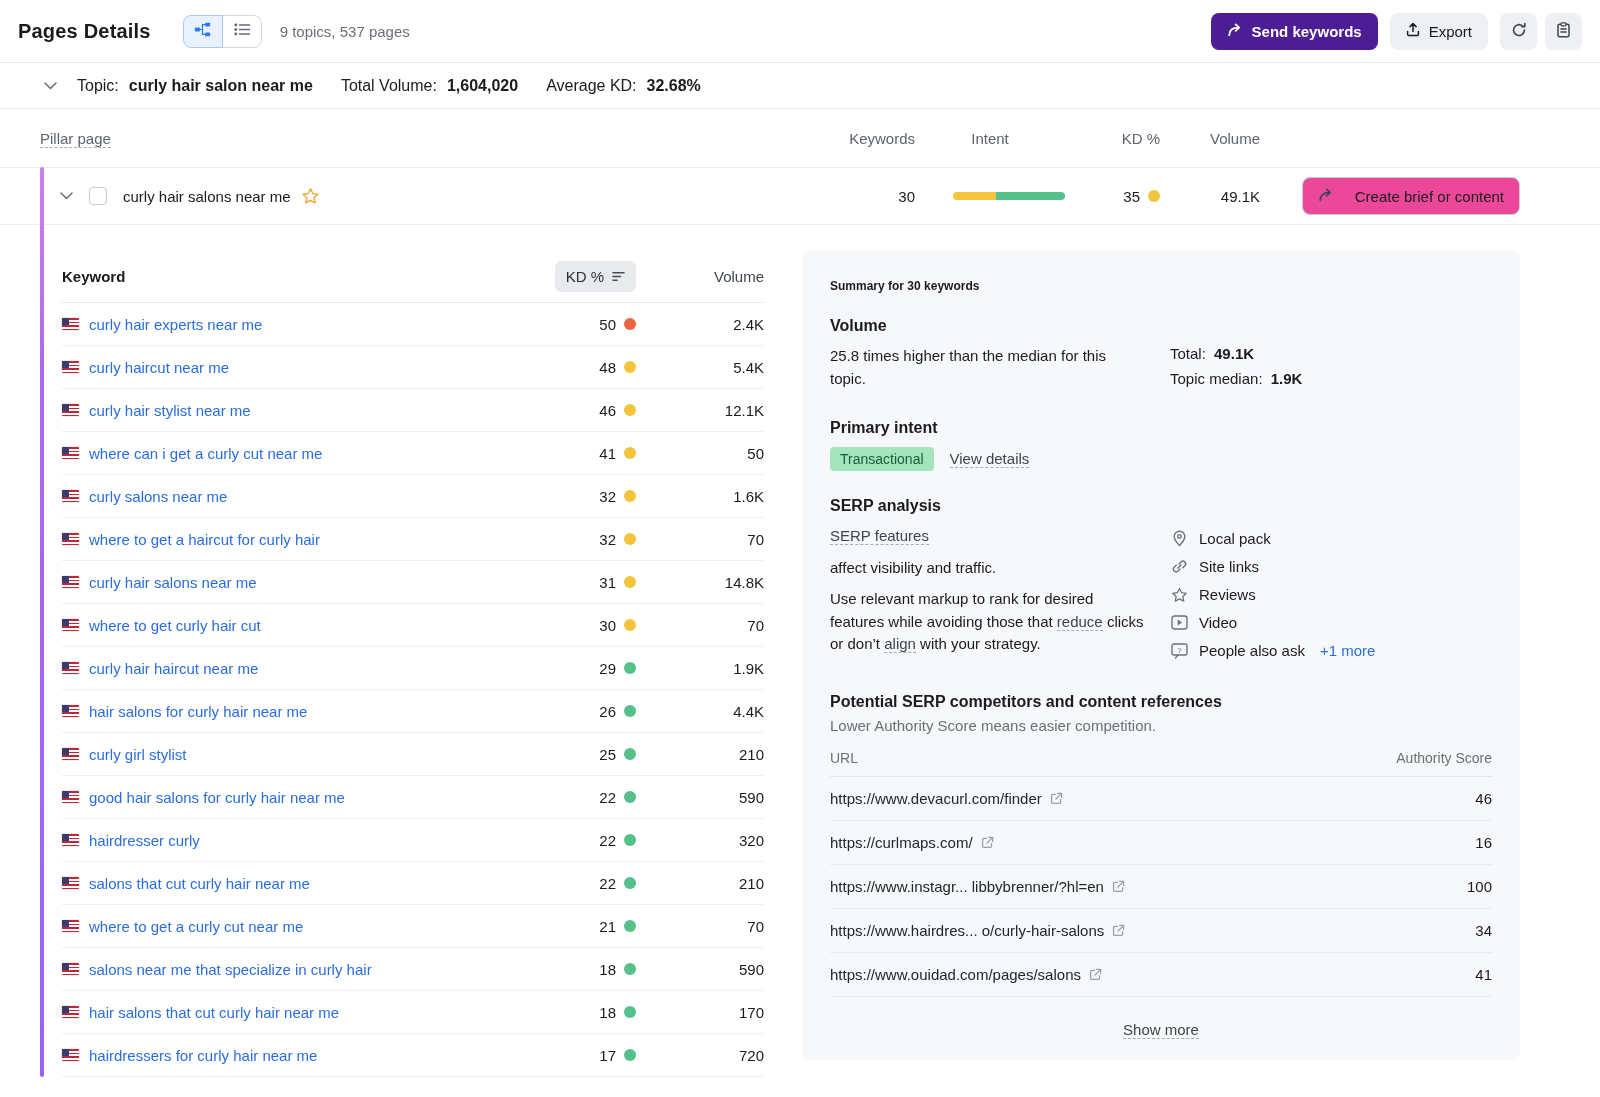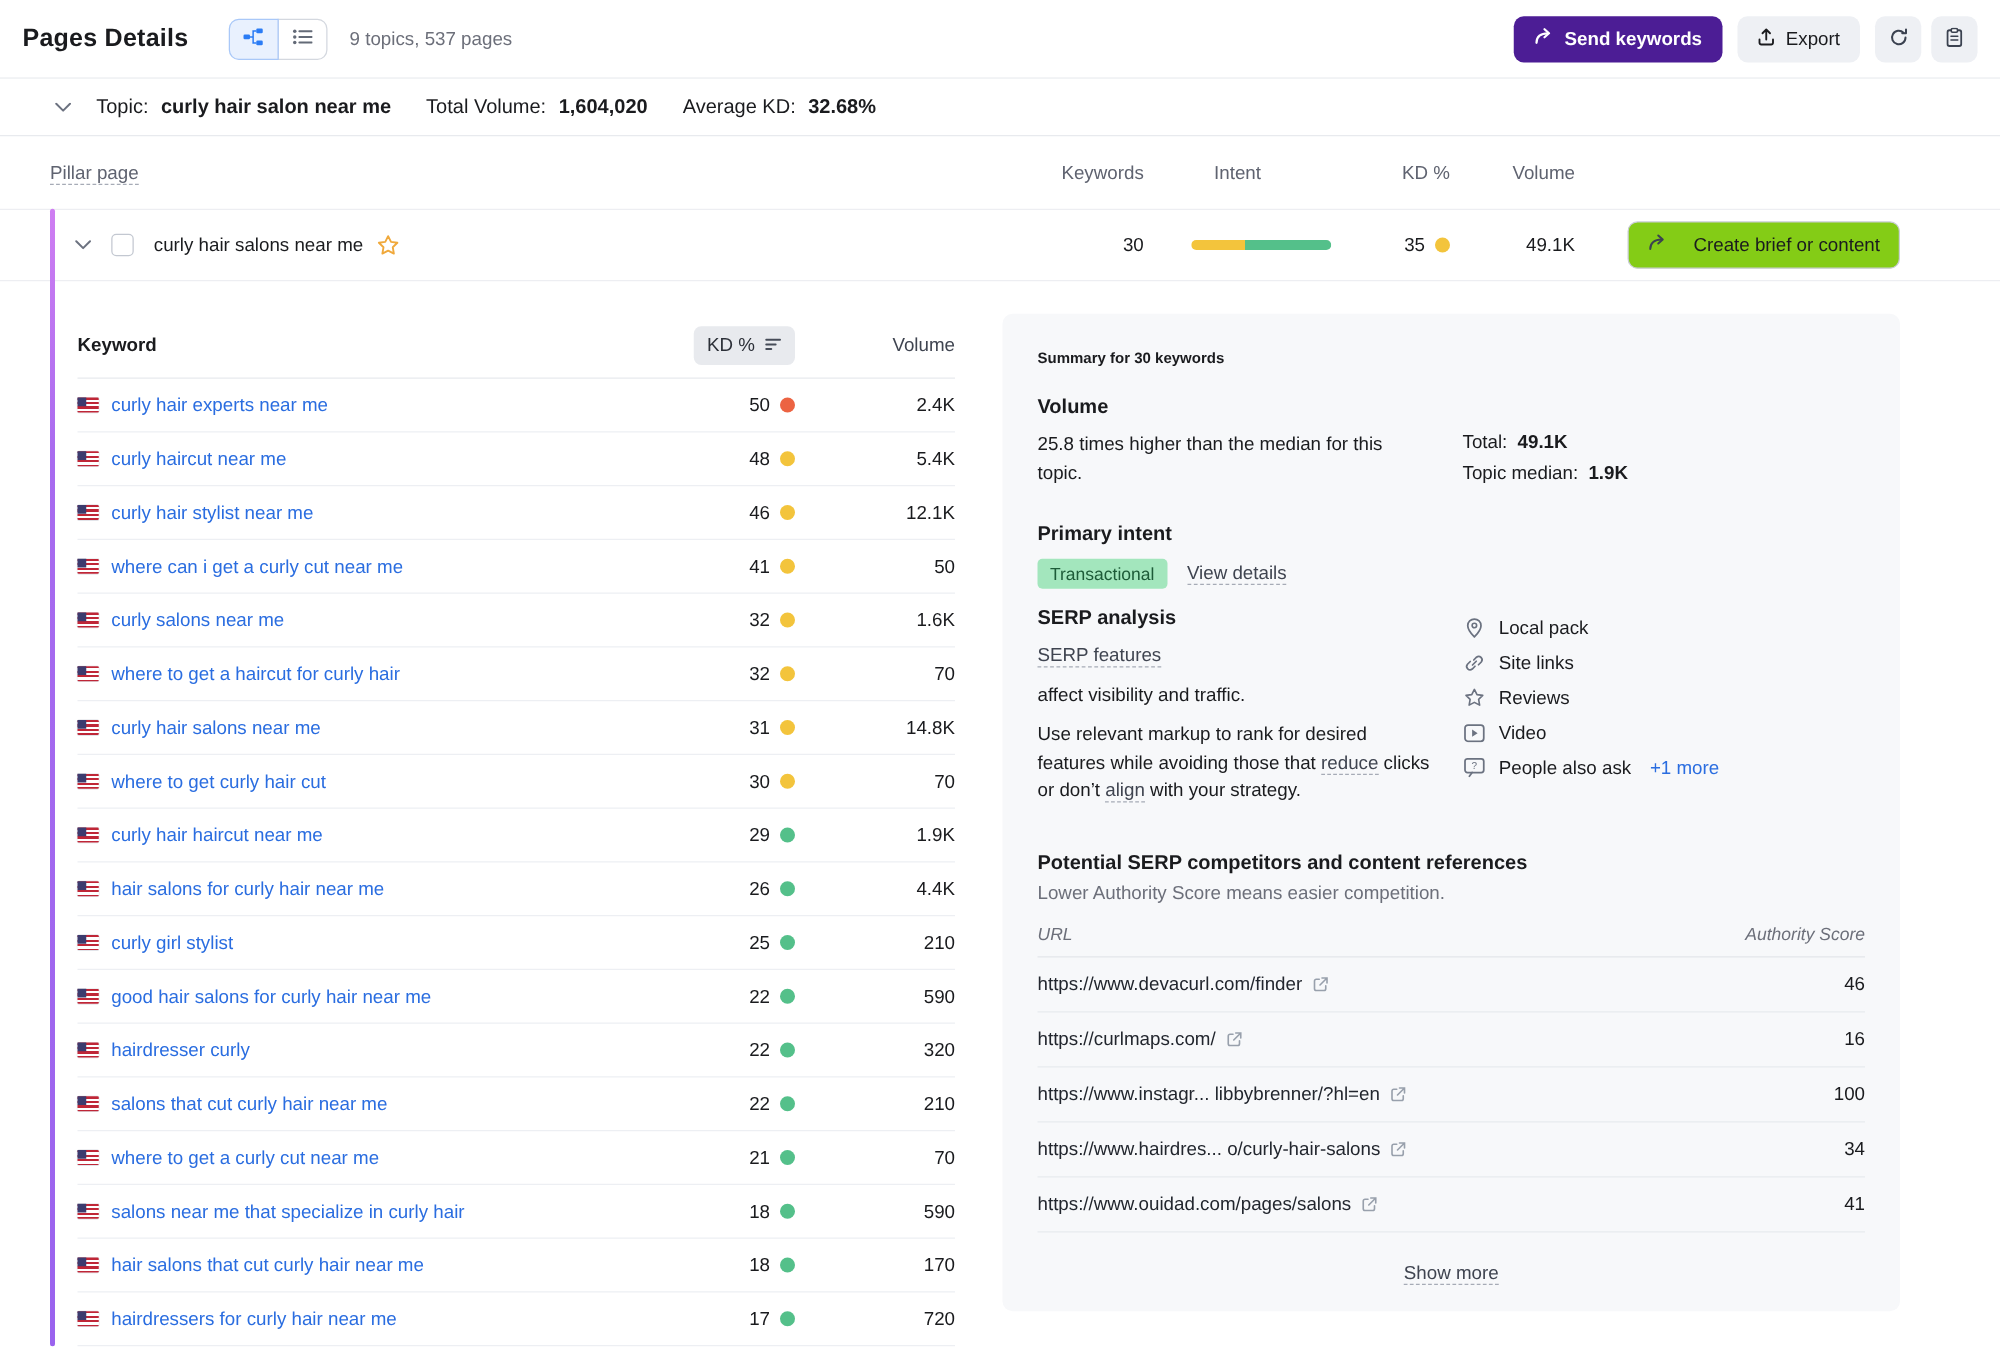--- a/index.html
+++ b/index.html
@@ -56,21 +56,21 @@
   .pillar-name-cell .chev { margin-right:14px; }
   .checkbox { width:18px; height:18px; border:1.5px solid #c3c8d1; border-radius:4px; background:#fff; cursor:pointer; }
   .pillar-name { margin:0 10px 0 16px; color:#1a1b1e; font-size:15px; }
   .star-btn { background:none; border:none; cursor:pointer; display:flex; align-items:center; }
   .kd-cell { display:flex; align-items:center; justify-content:flex-end; gap:8px; }
   .kd-dot { width:12px; height:12px; border-radius:50%; display:inline-block; }
   .intent-cell { display:flex; justify-content:flex-end; }
   .intent-bar { width:112px; height:8px; border-radius:4px; overflow:hidden; display:flex; }
   .intent-bar div { height:100%; }
   .action-cell { display:flex; justify-content:flex-end; }
-  .btn-outline { height:38px; background:#84cc16; border:1px solid #c9cdd5; border-radius:8px; color:#1a1b1e;
+  .btn-outline { height:38px; background:#ec4899; border:1px solid #c9cdd5; border-radius:8px; color:#1a1b1e;
                  display:flex; align-items:center; gap:21px; padding:0 15px; font-size:15px; cursor:pointer; font-family:inherit; }
 
   
   .content { display:flex; align-items:flex-start; padding:26px 80px 0 44px; }
 
   .kw-table { width:720px; flex:0 0 720px; padding-left:18px; }
   .kw-grid { display:grid; grid-template-columns:1fr 110px 88px; align-items:center;gap:40px; }
   .kw-head { height:52px; border-bottom:1px solid #e8eaee; }
   .kw-head .h-keyword { font-weight:bold; font-size:15px; }
   .kd-chip { display:inline-flex; align-items:center; gap:8px; background:#e8eaee; border-radius:6px;
@@ -90,32 +90,32 @@
   .summary h2 { font-size:12px; margin-bottom:24px; }
   .sec-head { font-size:16px; font-weight:bold; margin-bottom:10px; }
   .vol-flex { display:flex; }
   .vol-desc { width:310px; line-height:1.5; color:#1a1b1e; }
   .vol-totals { margin-left:30px; }
   .vol-totals div { margin-bottom:8px; }
   .vol-totals b { margin-left:4px; }
   .intent-sec { margin-top:24px; }
   .intent-row { display:flex; align-items:center; gap:16px; }
   .badge { border-radius:4px; padding:4px 10px; font-size:14px; color:#1d5b38; background:#a3e6bd; }
-  .serp-sec { margin-top:15px; display:flex; }
+  .serp-sec { margin-top:26px; display:flex;align-items:flex-end; }
   .serp-left { width:318px; }
   .serp-left p { line-height:1.5; margin-bottom:9px; }
   .features { margin-left:22px; padding-top:2px; }
   .feature-row { display:flex; align-items:center; gap:11px; height:28px; color:#1a1b1e; font-size:15px; }
   .feature-row .f-icon { display:flex; width:18px; justify-content:center; color:#6b7280; }
   .f-more { margin-left:4px; }
   .comp-sec { margin-top:28px; }
   .comp-sub { color:#6c6f7a; margin-top:6px; }
   .comp-table { margin-top:16px; }
   .comp-head { display:flex; justify-content:space-between; color:#6c6f7a; font-size:14px;
-               padding-bottom:10px; border-bottom:1px solid #e3e5ea;font-style:italic; }
+               padding-bottom:10px; border-bottom:1px solid #e3e5ea; }
   .comp-row { display:flex; justify-content:space-between; align-items:center; height:44px; border-bottom:1px solid #e8eaee; }
   .comp-url { color:#22262e; display:flex; align-items:center; gap:8px; }
   .comp-score { font-size:15px; }
   .show-more-wrap { text-align:center; margin-top:24px; }
 </style>
 </head>
 <body>
 
 <header class="topbar">
   <span class="page-title">Pages Details</span>

